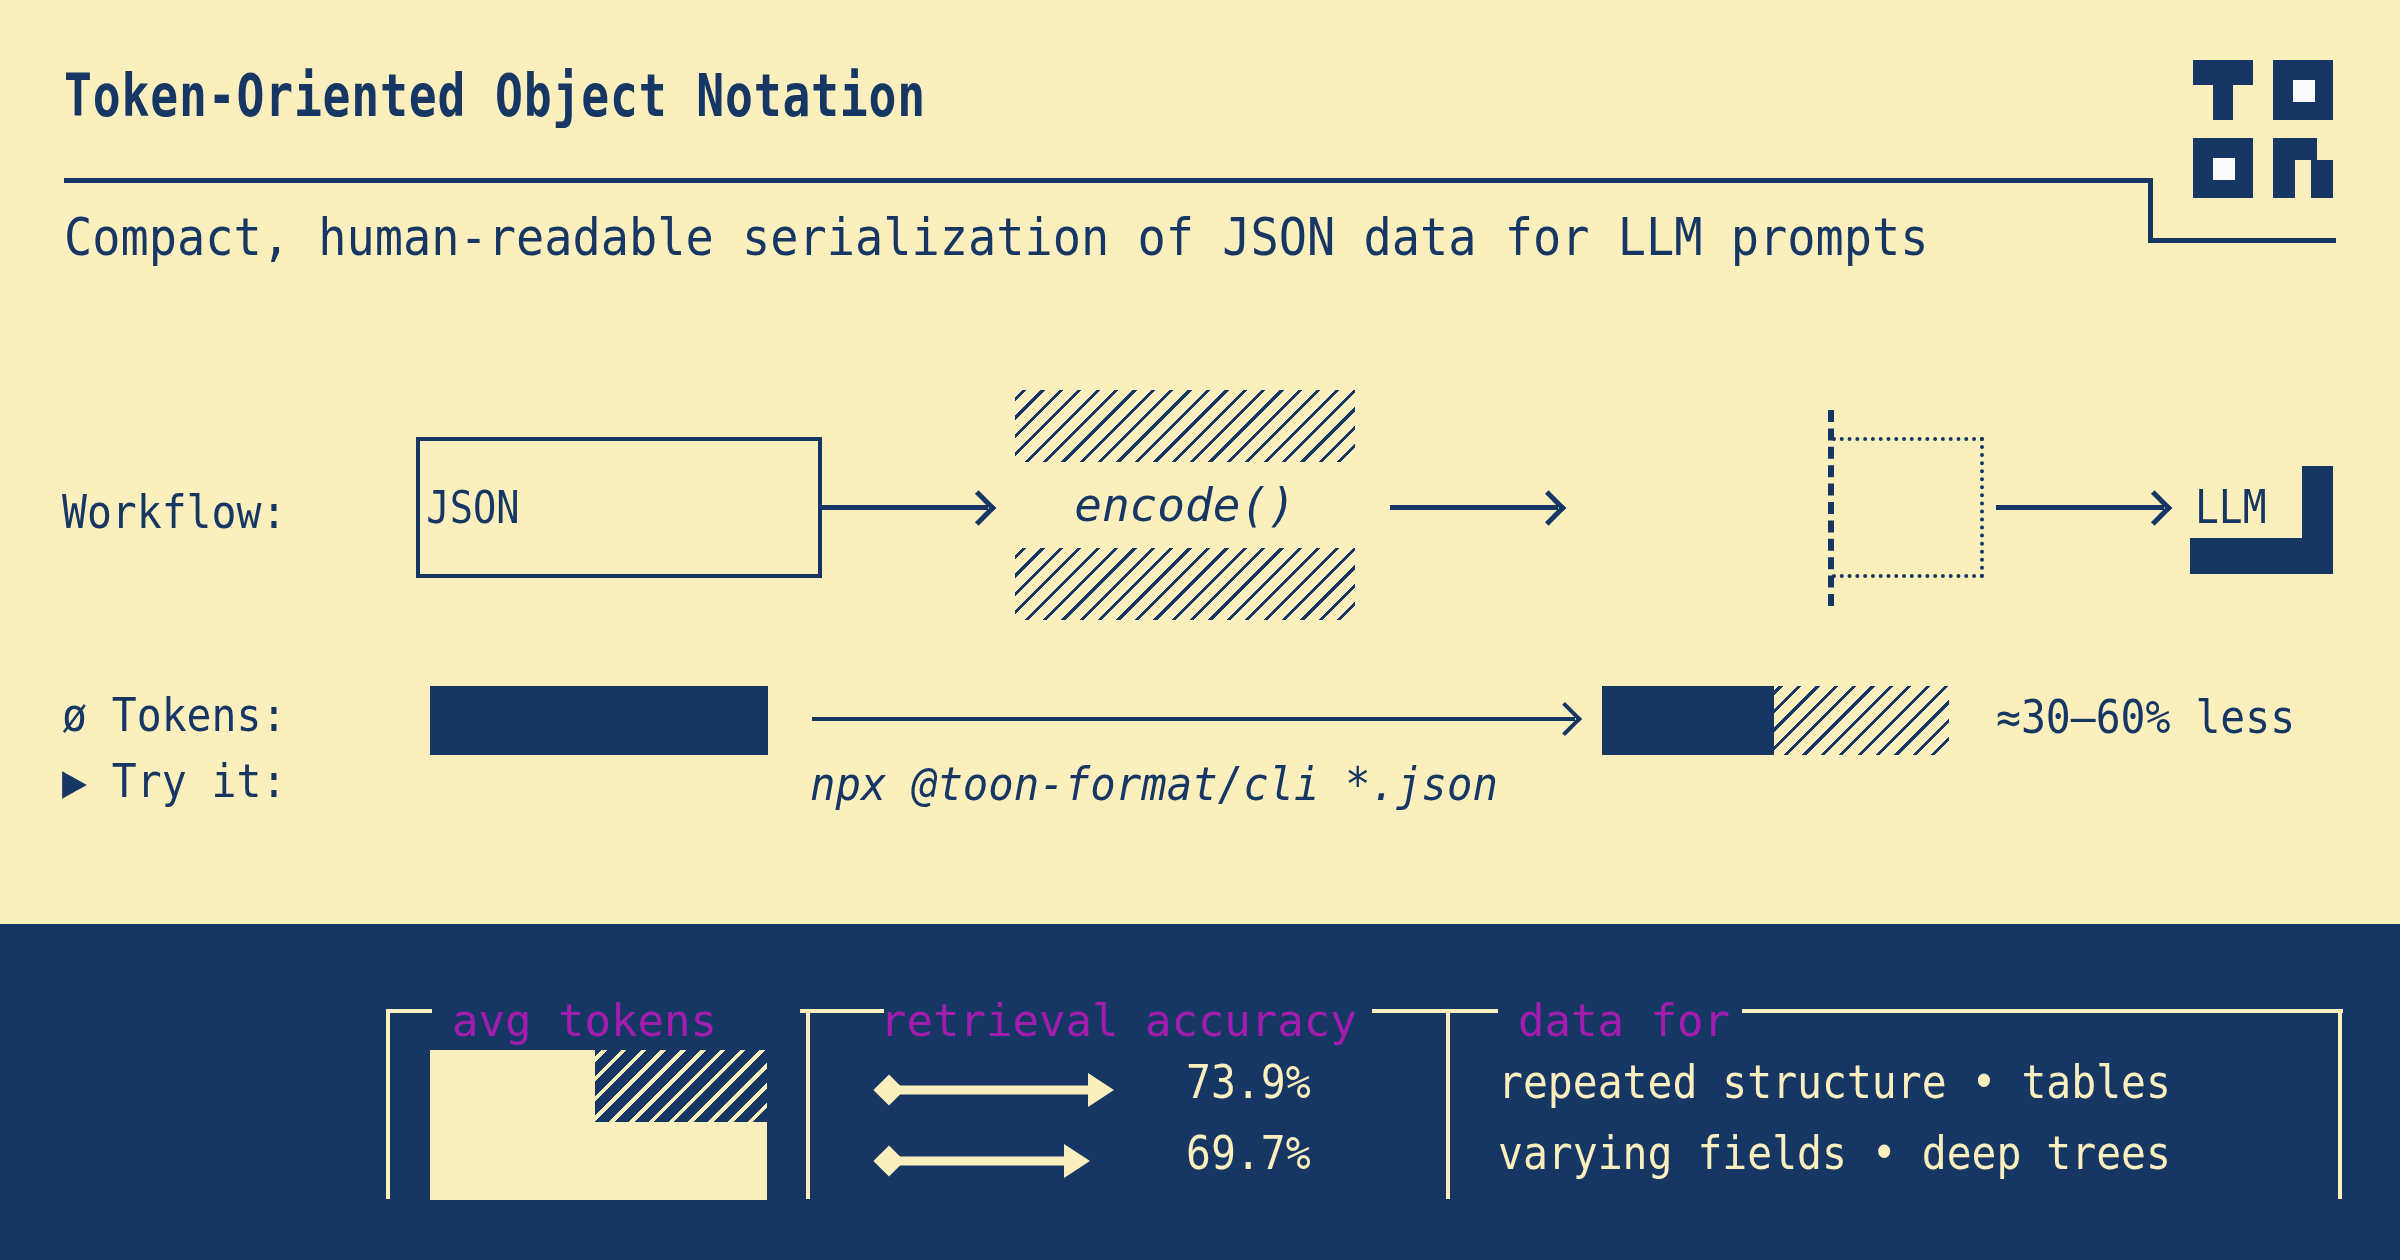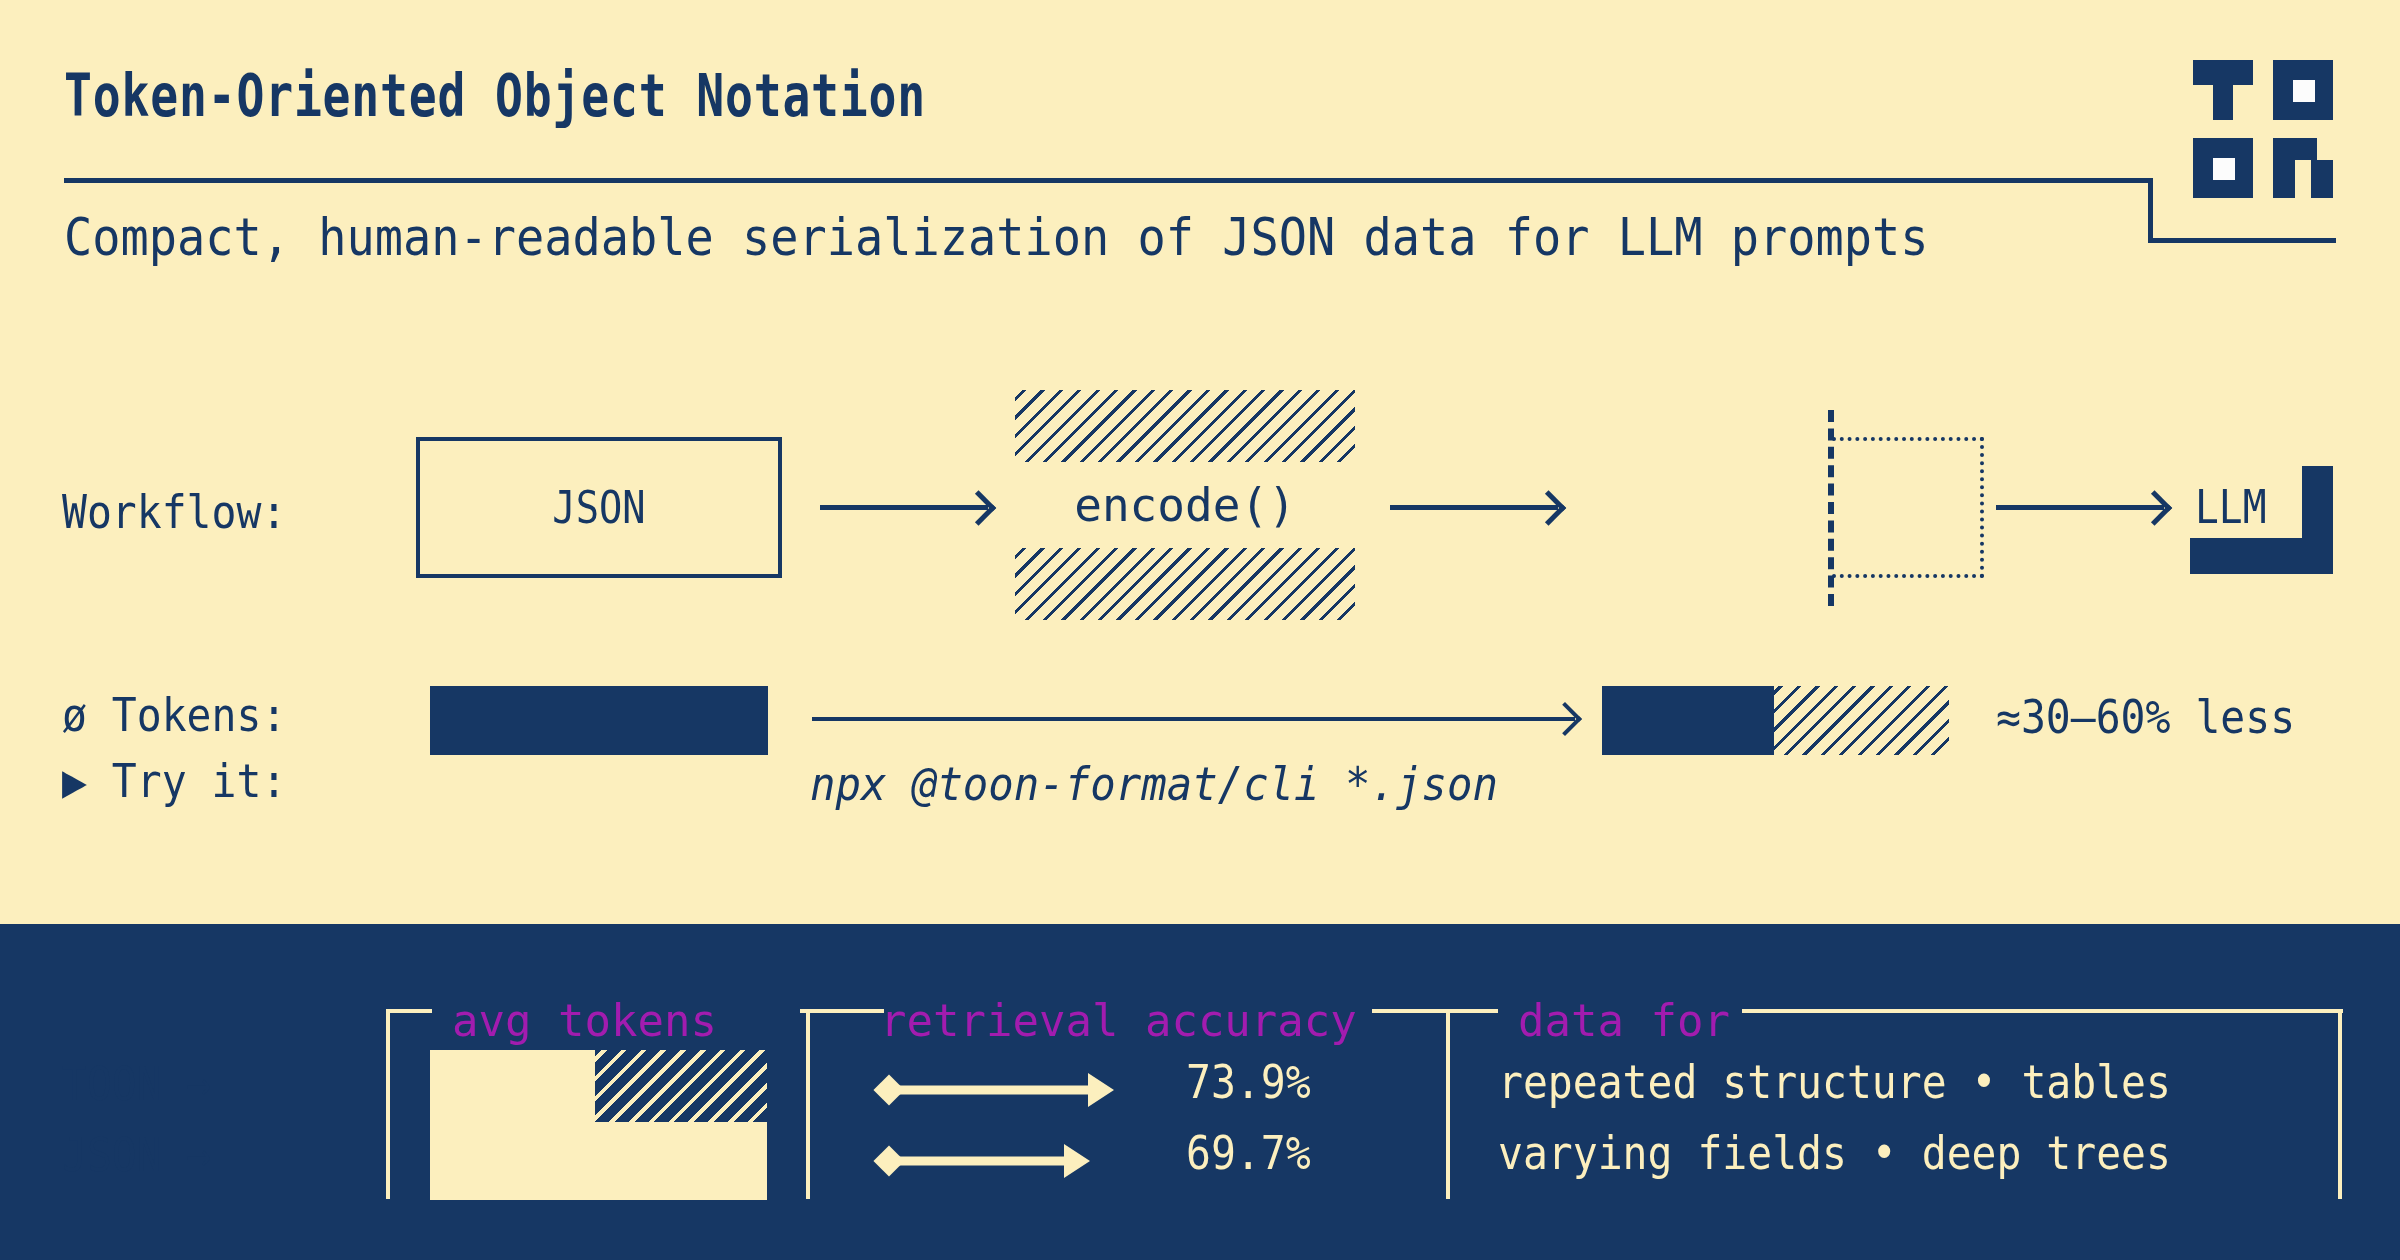--- a/index.html
+++ b/index.html
@@ -89,27 +89,27 @@
     top: 485px;
     font-size: 46px;
     white-space: nowrap;
     transform: scaleX(0.90);
     transform-origin: left top;
   }
   #json-box {
     position: absolute;
     left: 416px;
     top: 437px;
-    width: 366px;
+    width: 406px;
     height: 141px;
     border: 4px solid #163764;
     box-sizing: border-box;
     display: flex;
     align-items: center;
-    justify-content: center;
+    justify-content: flex-start;
   }
   #json-box span { font-size: 44px; transform: scaleX(0.88); }
 
   .arrow {
     position: absolute;
     height: 5px;
     background: #163764;
   }
   .arrow::after {
     content: "";
@@ -149,20 +149,21 @@
     );
   }
   #enc-hatch-top    { position:absolute; left:0; top:0;    width:340px; height:72px; }
   #enc-hatch-bottom { position:absolute; left:0; top:158px; width:340px; height:72px; }
   #enc-text {
     position: absolute;
     left: 0; top: 72px;
     width: 340px; height: 86px;
     display: flex; align-items: center; justify-content: center;
     font-size: 46px;
+    font-style: italic;
     transform-origin: center;
   }
 
   #toon-box {
     position: absolute;
     left: 1590px;
     top: 437px;
     width: 242px;
     height: 141px;
     border: 4px solid #163764;

